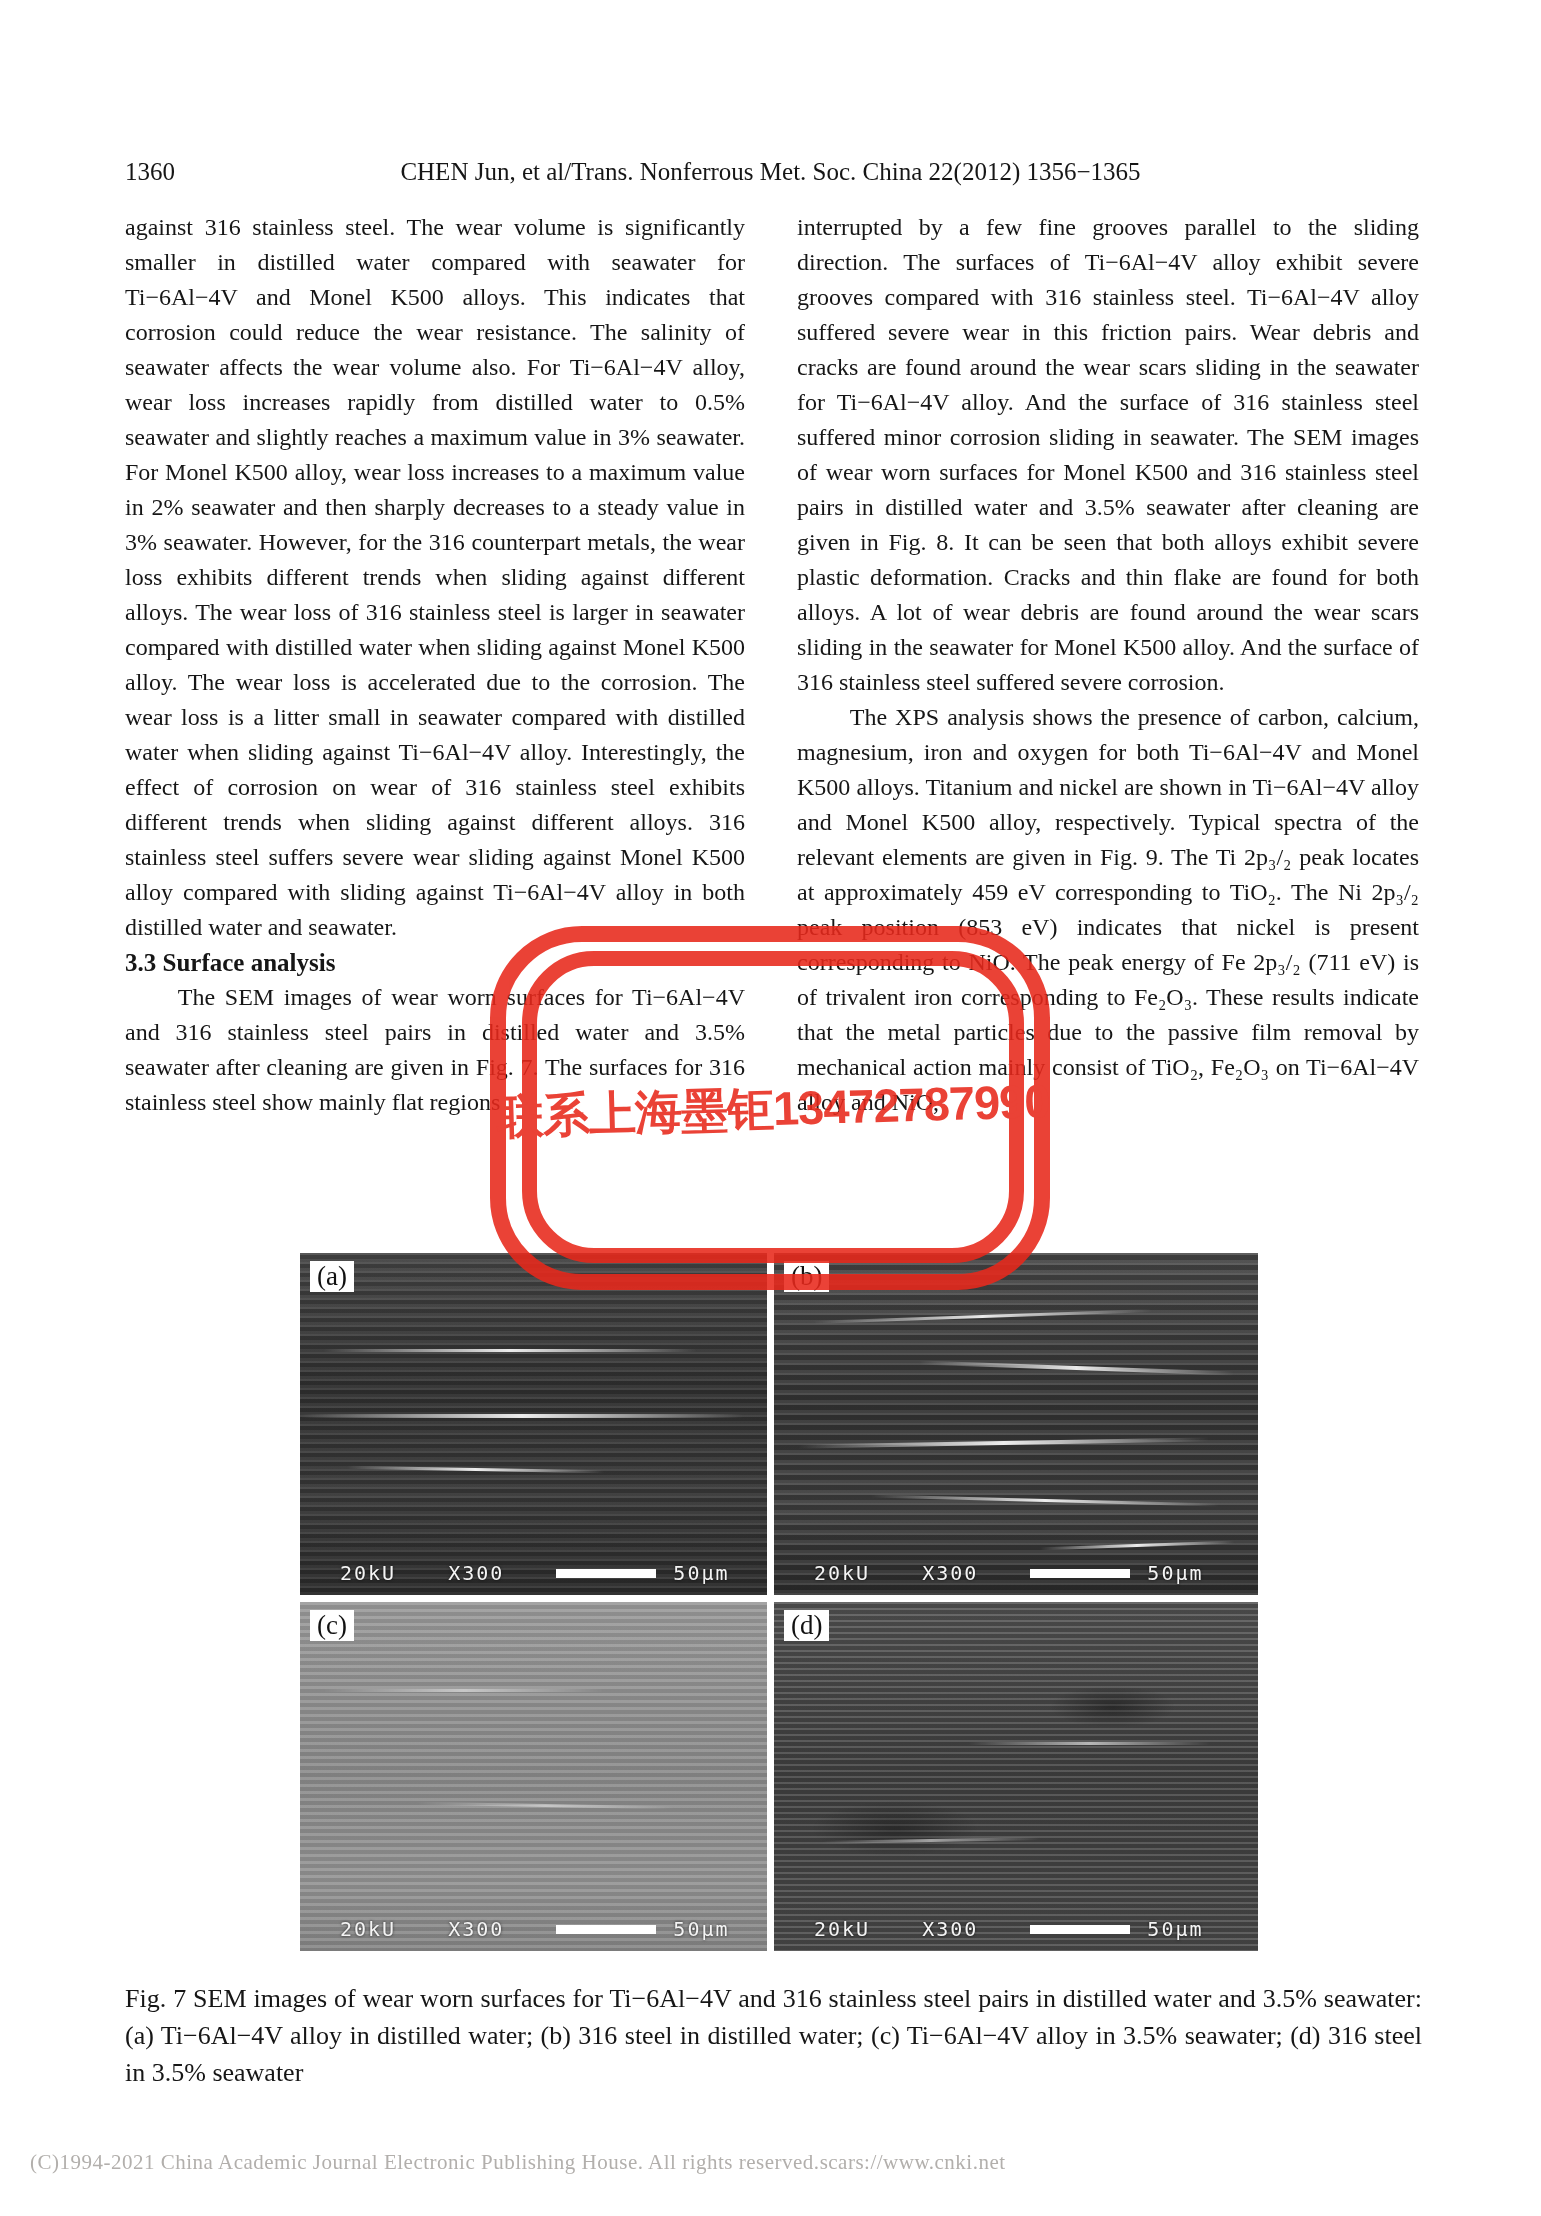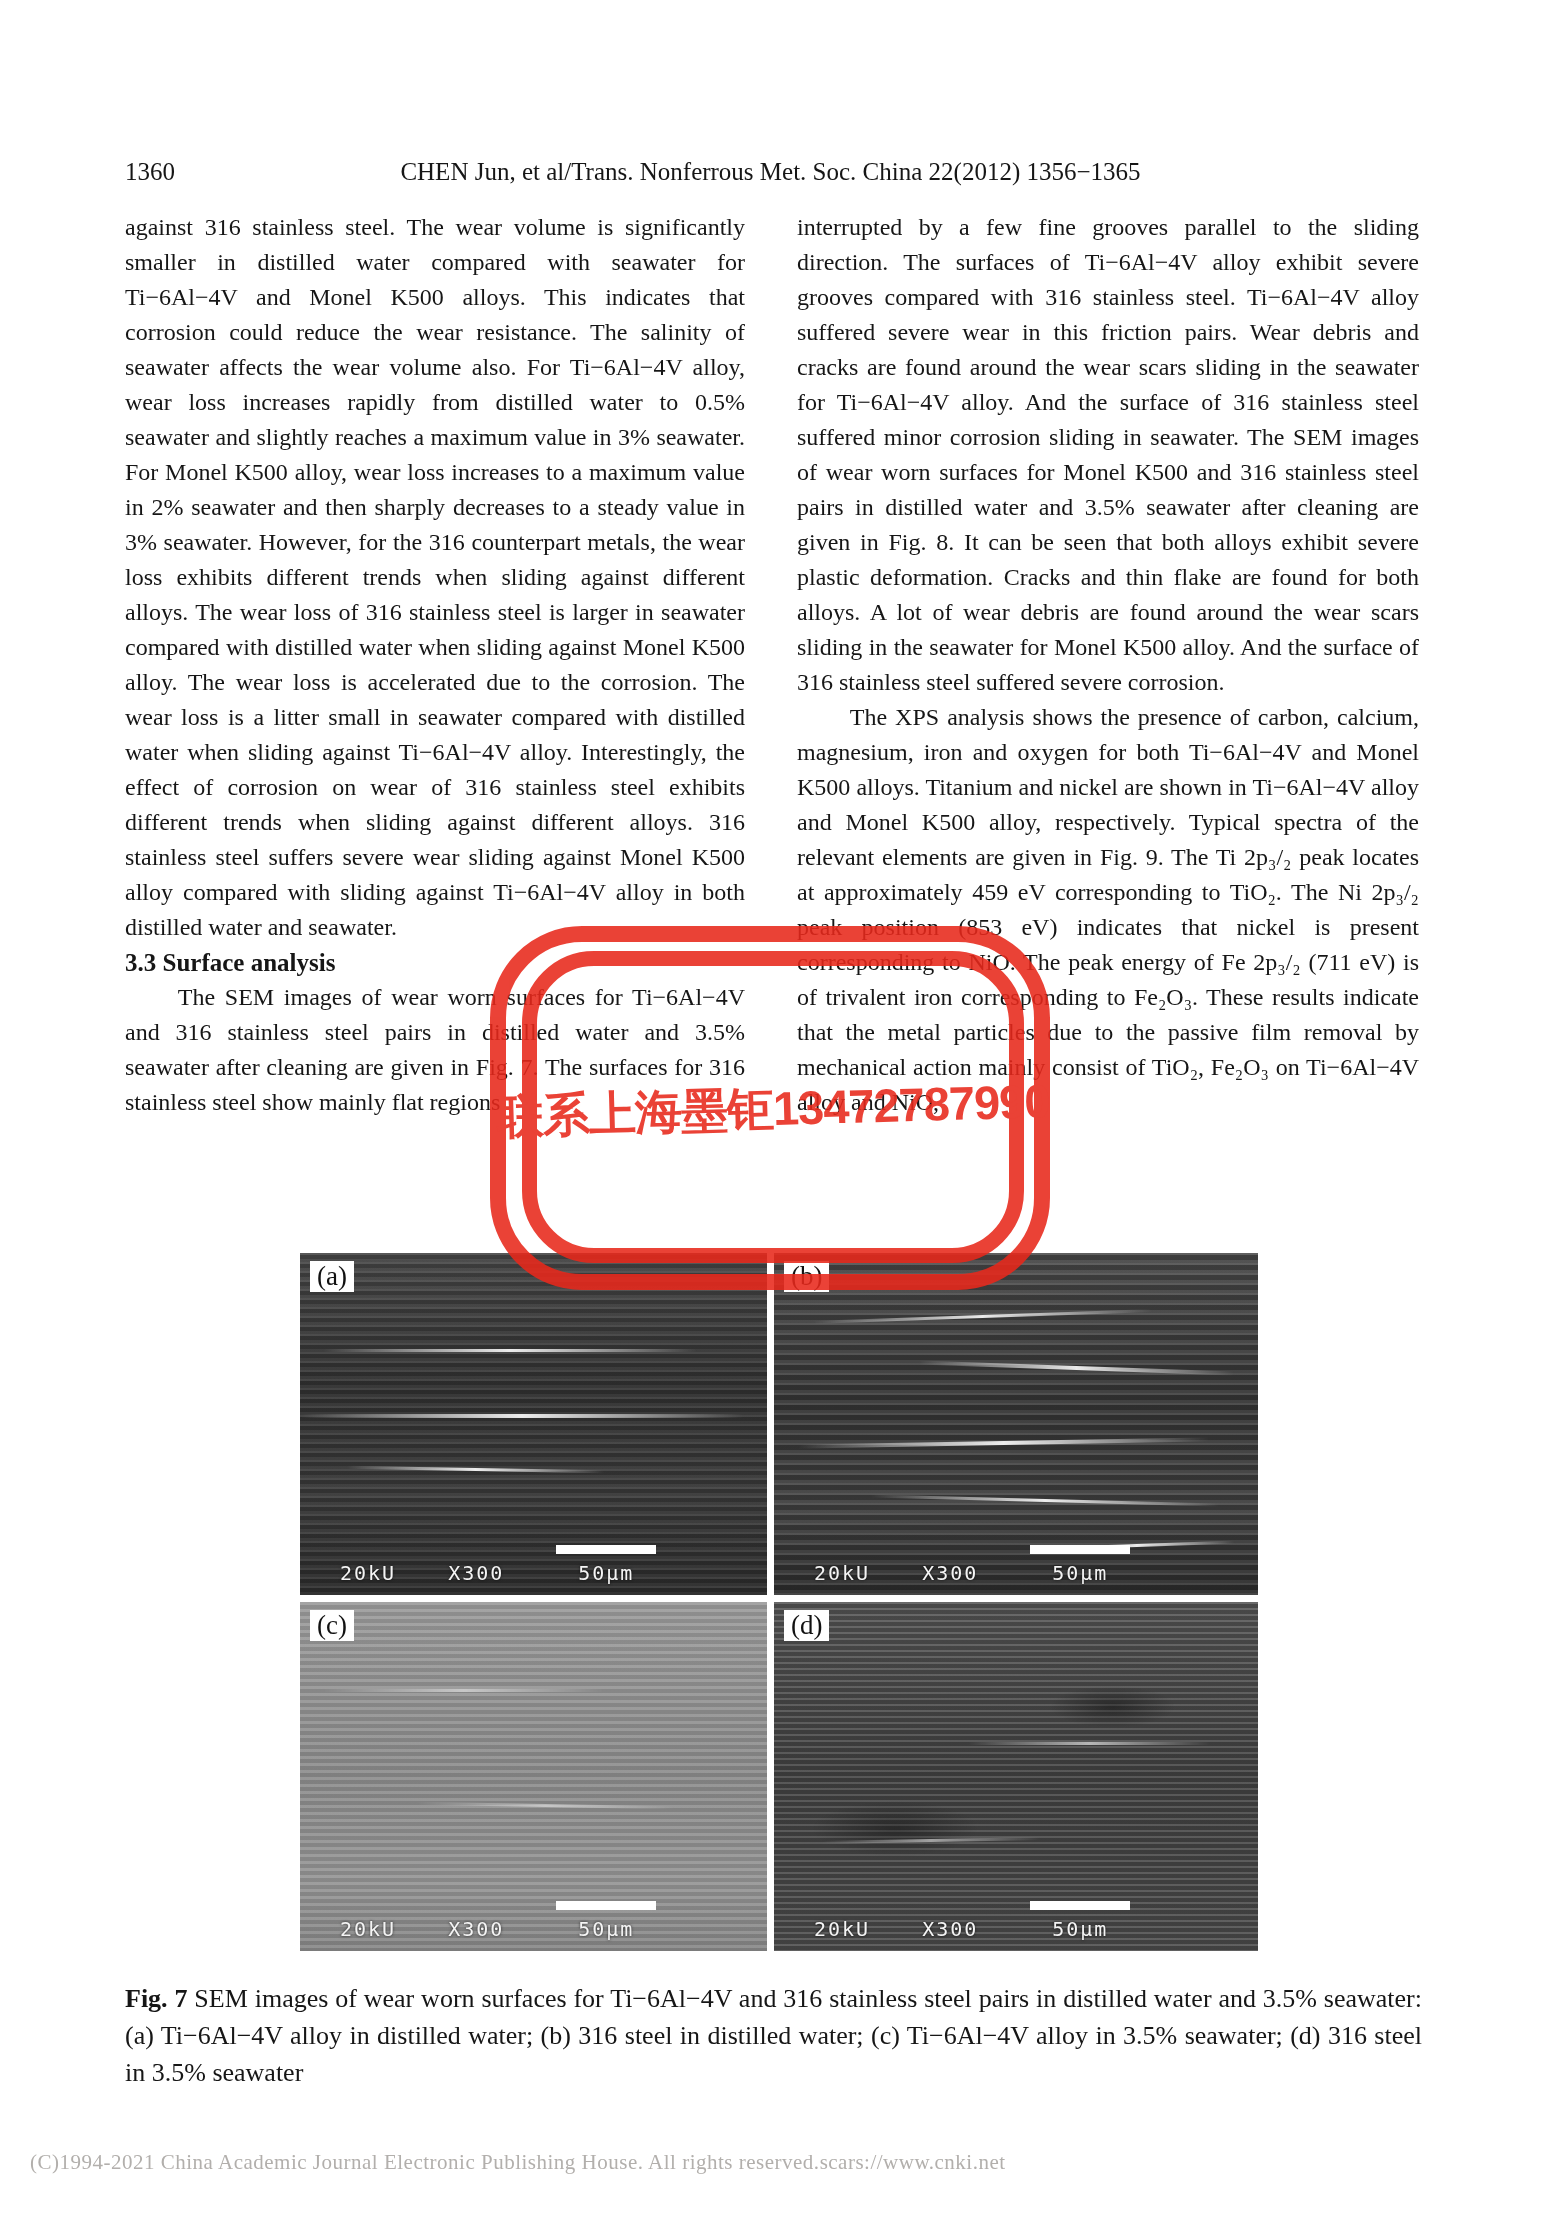--- a/index.html
+++ b/index.html
@@ -80,28 +80,28 @@
     font-size: 27px; line-height: 1.15; padding: 0 7px;
   }
   .sem-info {
     position: absolute; bottom: 10px; left: 40px;
     display: flex; align-items: flex-end; gap: 52px;
     color: #f4f4f4;
     font-family: "DejaVu Sans Mono", monospace;
     font-size: 20px; letter-spacing: 2px;
     text-shadow: 0 0 3px rgba(0,0,0,0.7);
   }
-  .scale-group { display: flex; flex-direction: column; align-items: center; gap: 7px; }
+  .scale-group { display: flex; flex-direction: row; align-items: center; gap: 17px; }
   .scale-bar { width: 100px; height: 9px; background: #ffffff; }
   
   .caption {
     position: absolute; left: 125px; top: 1980px; width: 1297px;
     font-size: 26px; line-height: 37px; text-align: justify;
   }
-  .caption b { font-weight: bold; }
+  .caption b { font-weight: normal; }
   
   .stamp { position: absolute; left:0; top:0; width:100%; height:100%; opacity: 0.88; z-index: 6; pointer-events: none; }
   .stamp-outer {
     position: absolute; left: 490px; top: 926px;
     width: 560px; height: 364px;
     border: 16px solid var(--stamp); border-radius: 92px;
   }
   .stamp-inner {
     position: absolute; left: 522px; top: 951px;
     width: 502px; height: 312px;

